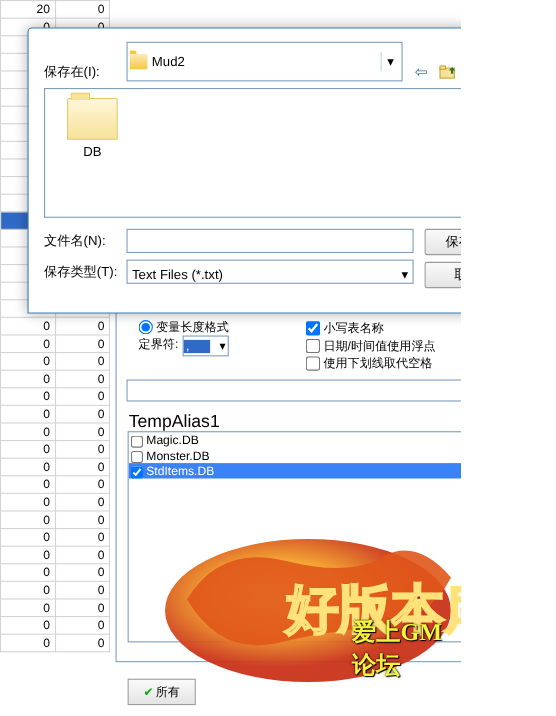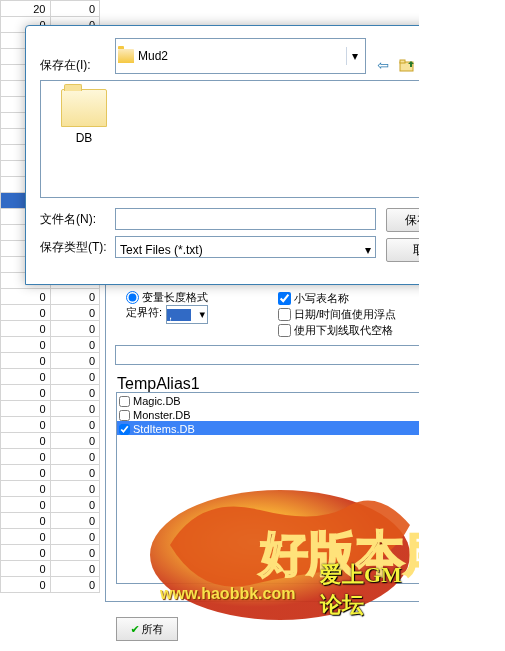--- a/index.html
+++ b/index.html
@@ -280,21 +280,20 @@
         <radialGradient id="fire" cx="40%" cy="40%">
           <stop offset="0%" stop-color="#ffe96b"></stop>
           <stop offset="50%" stop-color="#f3a029"></stop>
           <stop offset="100%" stop-color="#c9331a"></stop>
         </radialGradient>
       </defs>
   <ellipse cx="140" cy="80" rx="130" ry="65" fill="url(#fire)" opacity="0.95"></ellipse>
   <path d="M30 70 Q60 20 120 35 Q180 50 210 30 Q240 15 270 50 Q250 90 200 95 Q150 100 110 110 Q60 120 30 70" fill="#e0561a" opacity="0.9"></path>
   <text x="120" y="95" font-size="48" font-weight="bold" fill="#8a1f0b" stroke="#ffe27a" stroke-width="2" font-family="KaiTi,serif">好版本库</text>
 </svg>
-<div class="wm1">www.haobbk.com</div>
 <div class="wm2">爱上GM论坛</div>
 
 <div class="dlg">
   <div class="dlg-body">
     <div class="row">
       <div class="row-lbl">保存在(I):</div>
       <div class="loc-combo">
         <div class="fld-icon"></div>
         <span>Mud2</span>
         <div class="combo-arrow">▾</div>

